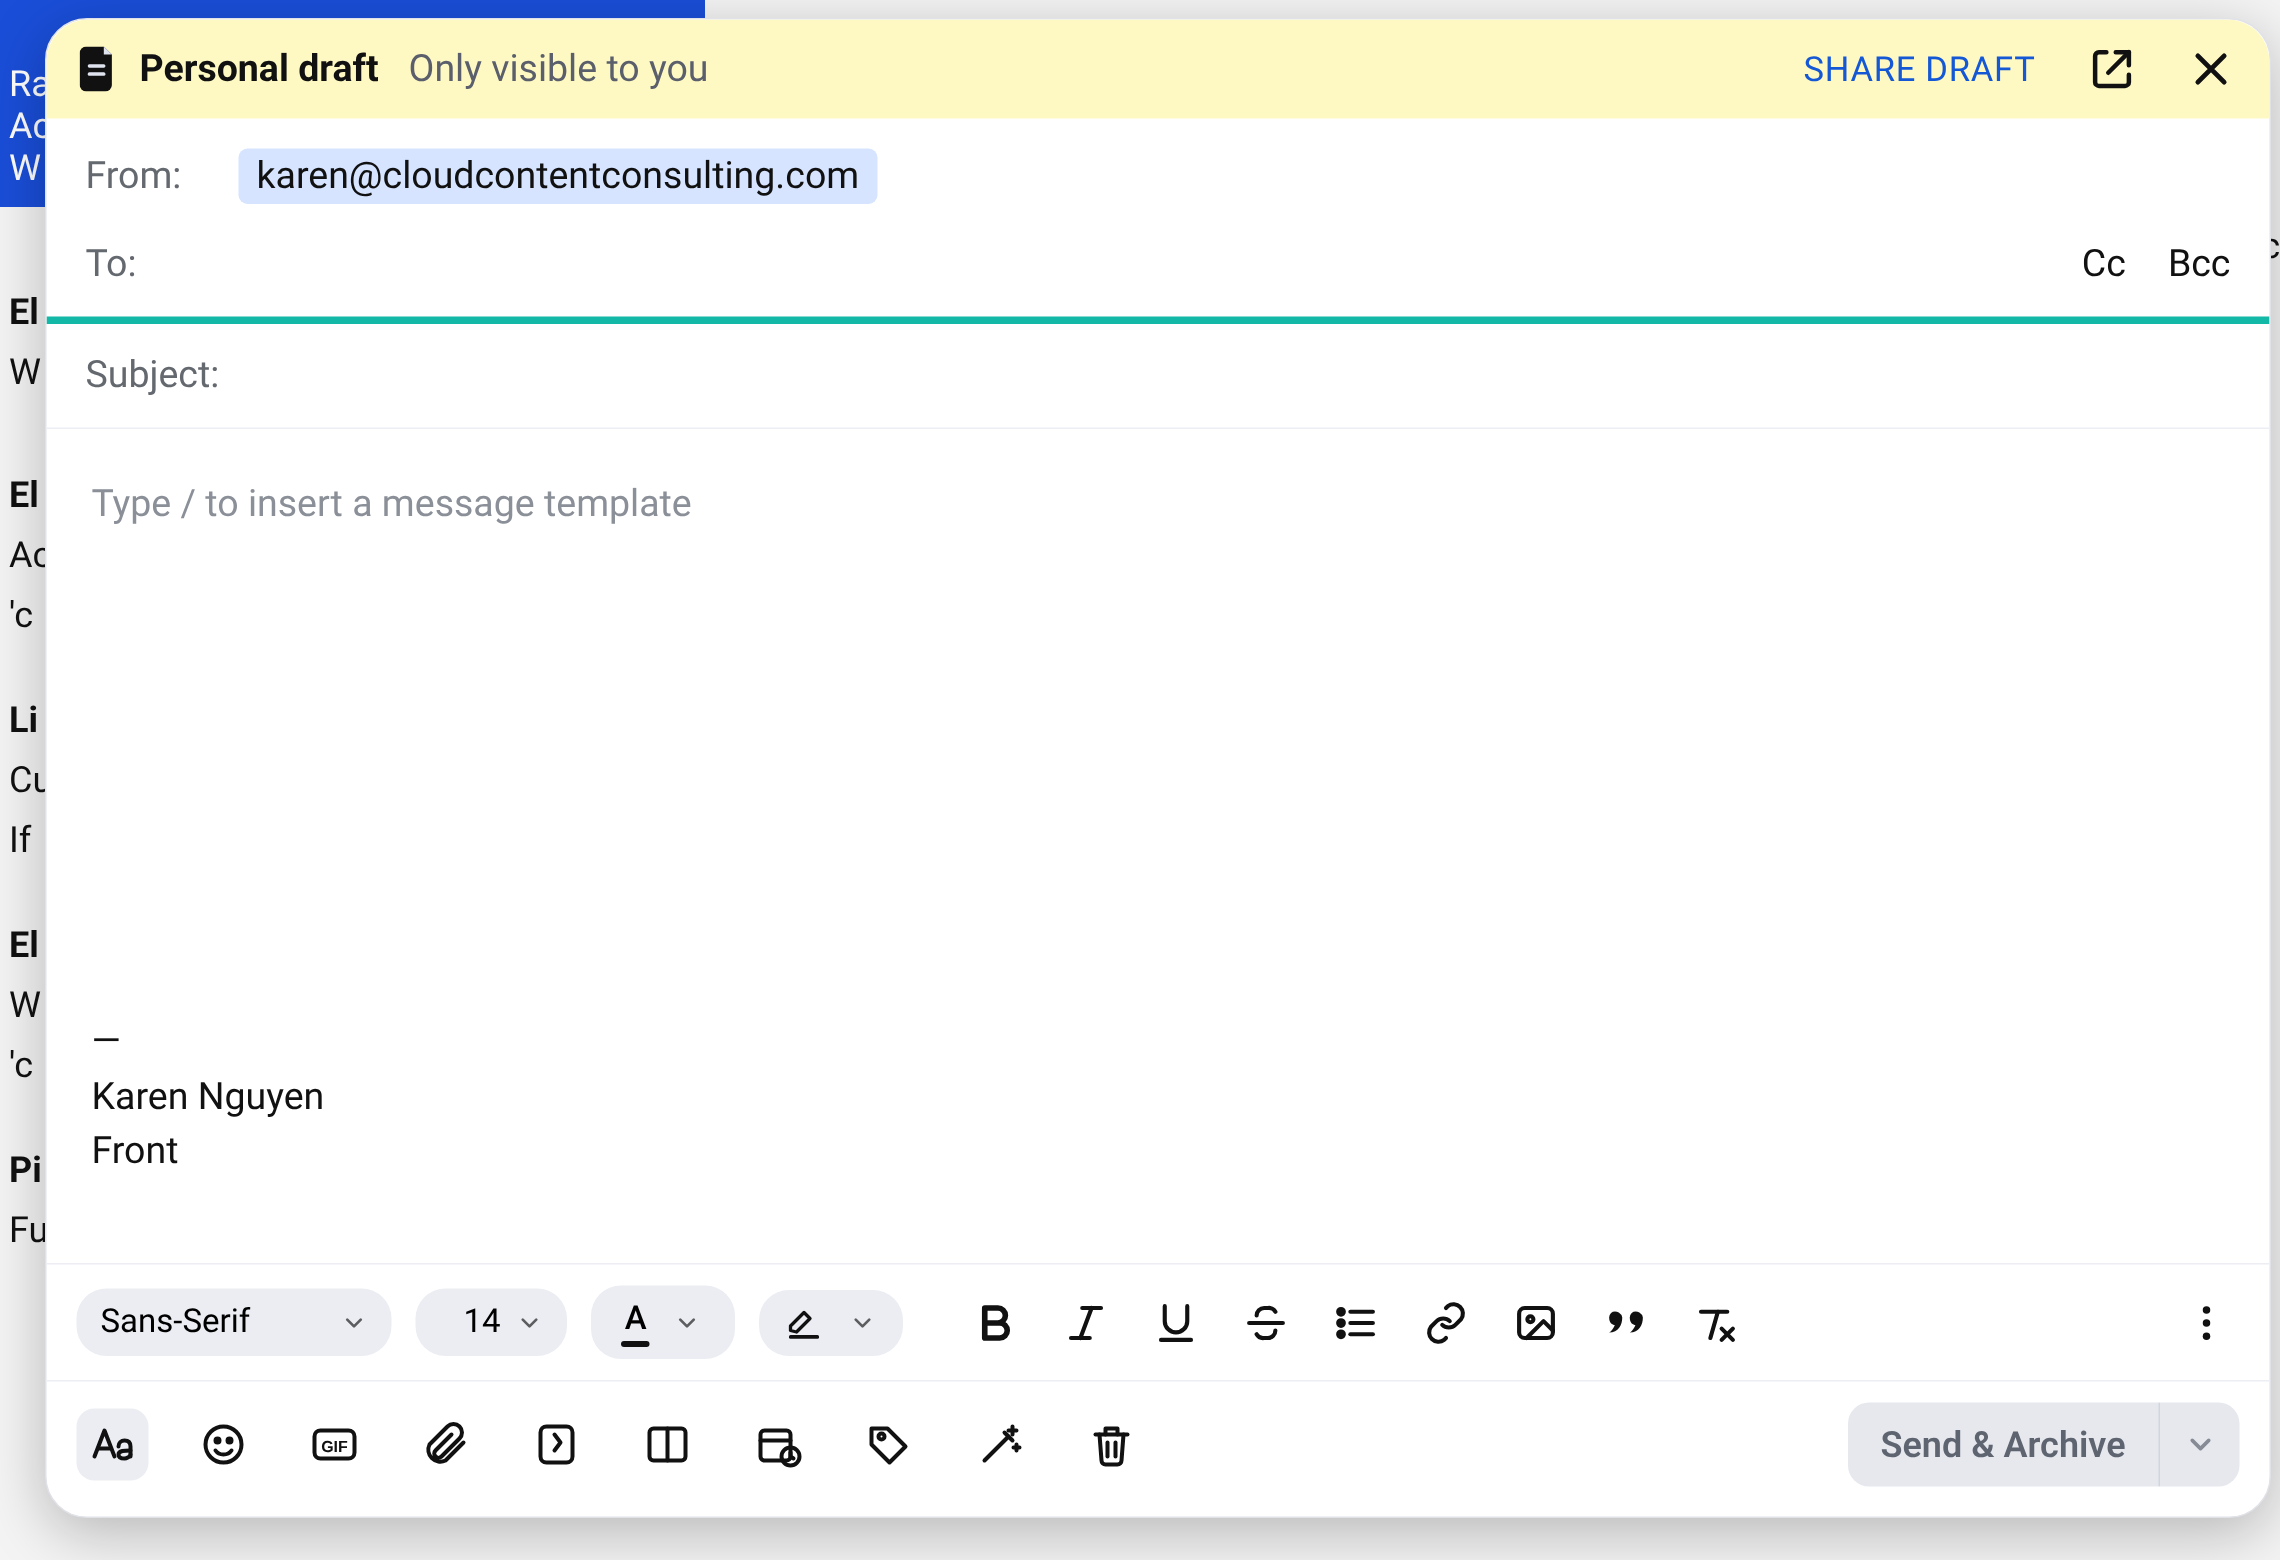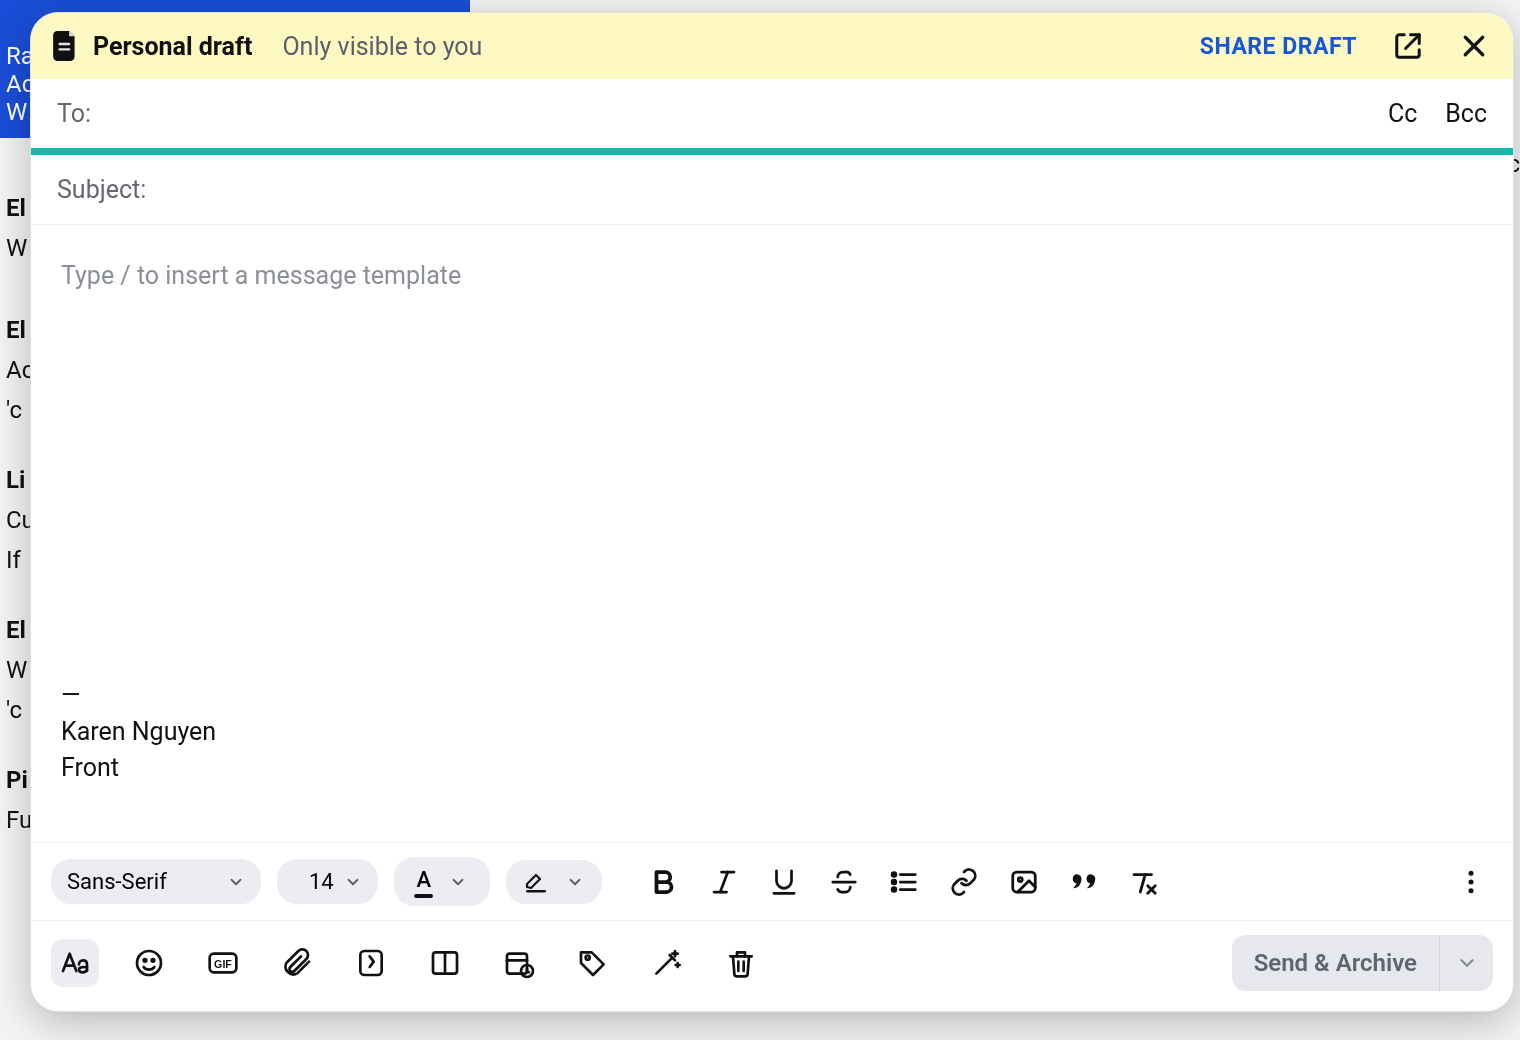--- a/index.html
+++ b/index.html
@@ -26,28 +26,28 @@
   }
   .modal-header {
     background: #fef9c3;
     display: flex; align-items: center;
     padding: 18px 24px 18px 22px;
     gap: 14px;
     border-top-left-radius: 28px; border-top-right-radius: 28px;
   }
   .doc-icon { width: 26px; height: 30px; flex-shrink:0; }
   .hdr-title { font-weight: 700; font-size: 25px; color: #111; }
-  .hdr-sub { font-size: 25px; color: #5a5f6b; margin-left: 16px; }
+  .hdr-sub { font-size: 25px; color: #5a5f6b; margin-left: 6px; }
   .hdr-spacer { flex: 1; }
-  .share { color: #1558d6; font-weight: 700; font-size: 23px; letter-spacing: .5px; cursor: pointer; }
+  .share { color: #1558d6; font-weight: 400; font-size: 23px; letter-spacing: .5px; cursor: pointer; }
   .hdr-icon { width: 30px; height: 30px; cursor: pointer; color:#111; margin-left: 22px; }
 
   
   .fields { padding: 0; }
-  .row { display:flex; align-items:center; padding: 20px 26px; border-bottom: 7px solid #14b8a6; font-size:25px; }
+  .row { display:flex; align-items:center; padding: 20px 26px; border-bottom: 5px solid #14b8a6; font-size:25px; }
   .row:last-of-type { border-bottom: 1px solid #eceef3; }
   .label { color:#64686f; font-weight:400; margin-right:18px; min-width:84px; }
   .chip { background:#d6e4ff; color:#111; padding:4px 12px; border-radius:6px; font-size:25px; }
   .ccbcc { margin-left:auto; display:flex; gap:28px; font-size:25px; color:#111;align-items:center; }
   .ccbcc span { cursor:pointer; }
 
   
   .body-area { flex:1; padding: 24px 30px 12px 30px; font-size:25px; color:#111; display:flex; flex-direction:column; }
   .placeholder { color:#8a8f98;margin-top:12px; }
   .sig { margin-top:auto; margin-bottom:44px; line-height:1.45; }
@@ -124,20 +124,24 @@
       <path d="M9 3H5a2 2 0 0 0-2 2v14a2 2 0 0 0 2 2h14a2 2 0 0 0 2-2v-4"></path>
       <path d="M14 3h7v7"></path>
         <path d="M10 14 21 3"></path>
     </svg>
     <svg class="hdr-icon" viewBox="0 0 24 24" fill="none" stroke="#111" stroke-width="2.6" stroke-linecap="round">
       <path d="M5 5l14 14M19 5L5 19"></path>
     </svg>
   </div>
 
   <div class="fields">
+    <div class="row" style="border-bottom:none; padding-bottom:6px;">
+      <span class="label">From:</span>
+      <span class="chip">karen@cloudcontentconsulting.com</span>
+    </div>
     <div class="row">
       <span class="label" style="min-width:40px;">To:</span>
       <div class="ccbcc">
         <span>Cc</span>
         <span>Bcc</span>
       </div>
     </div>
     <div class="row">
       <span class="label">Subject:</span>
     </div>

